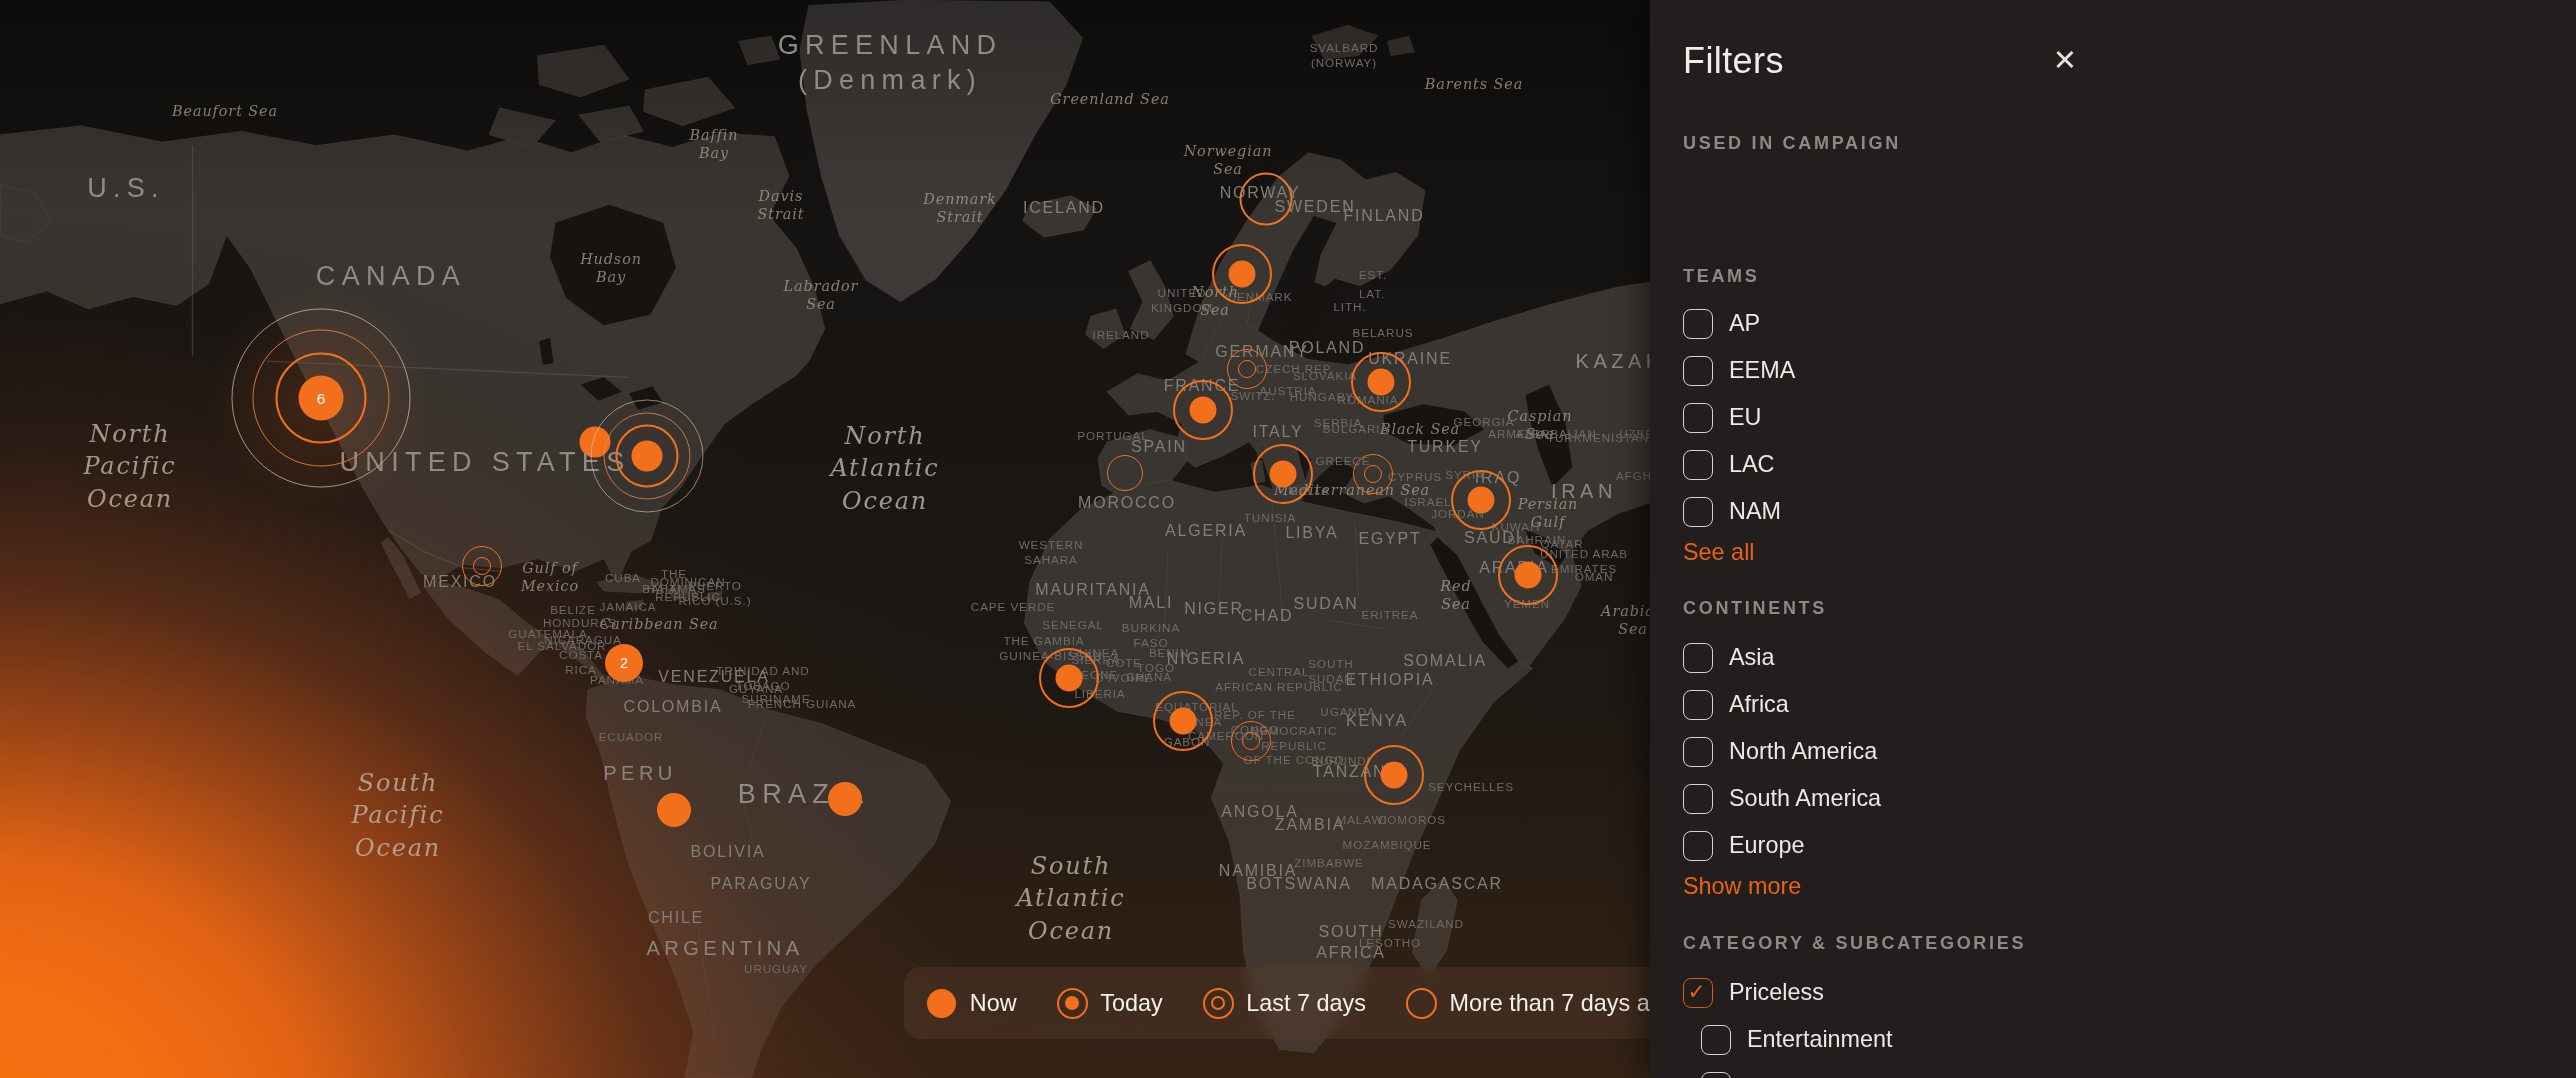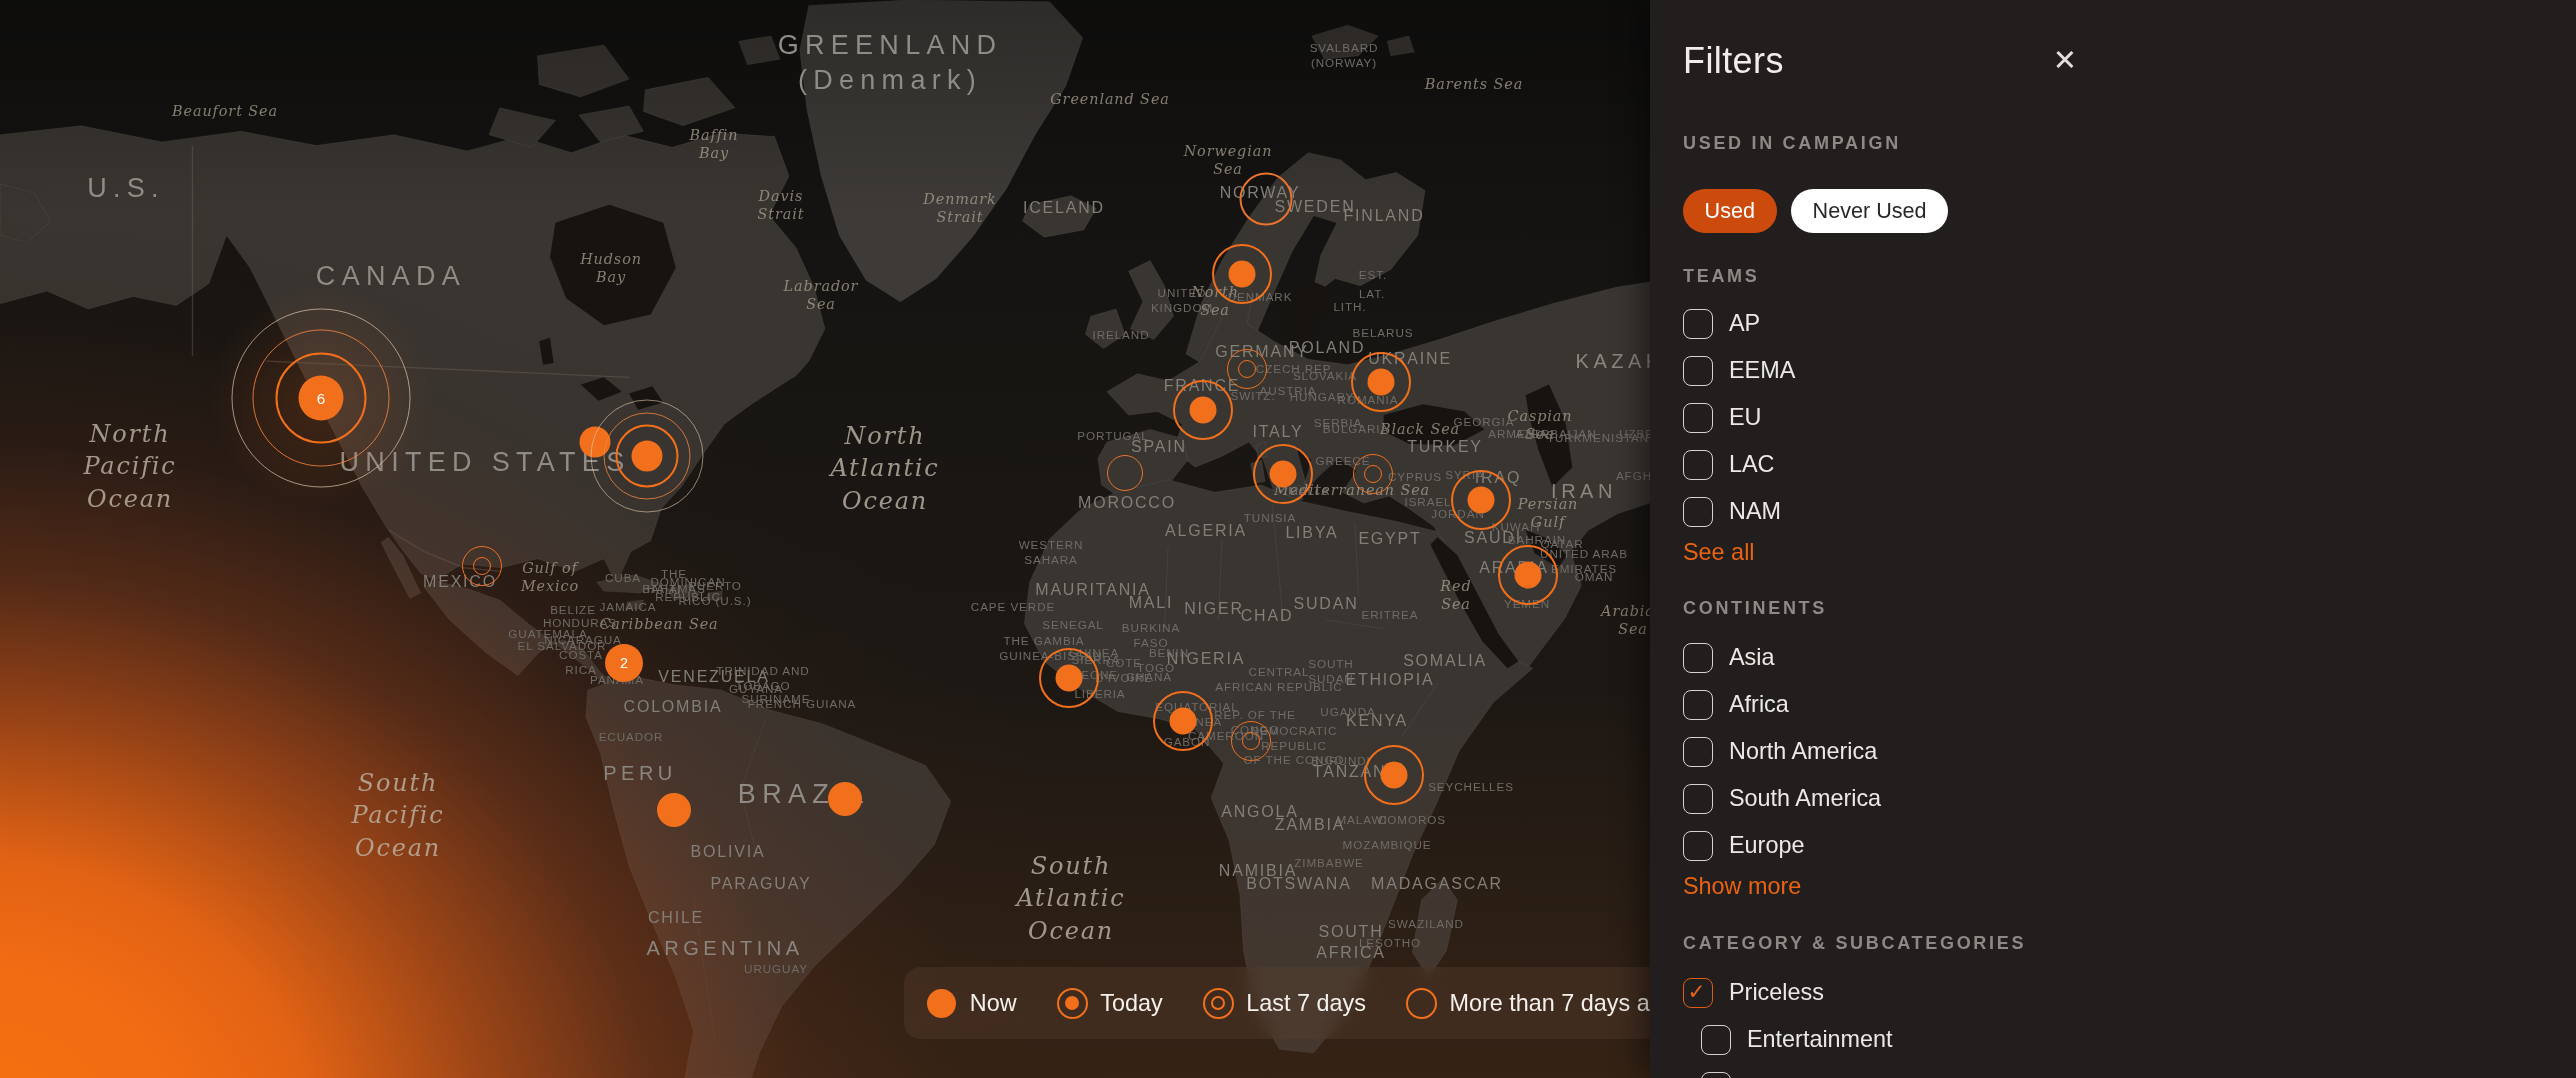--- a/index.html
+++ b/index.html
@@ -556,24 +556,20 @@
           <span class="ltext">More than 7 days ago</span>
         </div>
       </div>
   </div>
 
   <aside class="panel">
     <h1 class="p-abs panel-title" style="margin:0;">Filters</h1>
     <button class="close-btn">✕</button>
 
     <h3 class="p-abs sec-header" style="top:133px;margin:0;">USED IN CAMPAIGN</h3>
-    <div class="p-abs pill-row">
-      <button class="pill pill-used">Used</button>
-      <button class="pill pill-never">Never Used</button>
-    </div>
 
     <h3 class="p-abs sec-header" style="top:266px;margin:0;">TEAMS</h3>
     <div class="p-abs cb-list" style="top:300px;">
 
     <div class="cb-row">
           <span class="cbx"></span>
           <span class="cb-label">AP</span>
         </div>
         <div class="cb-row">
           <span class="cbx"></span>

